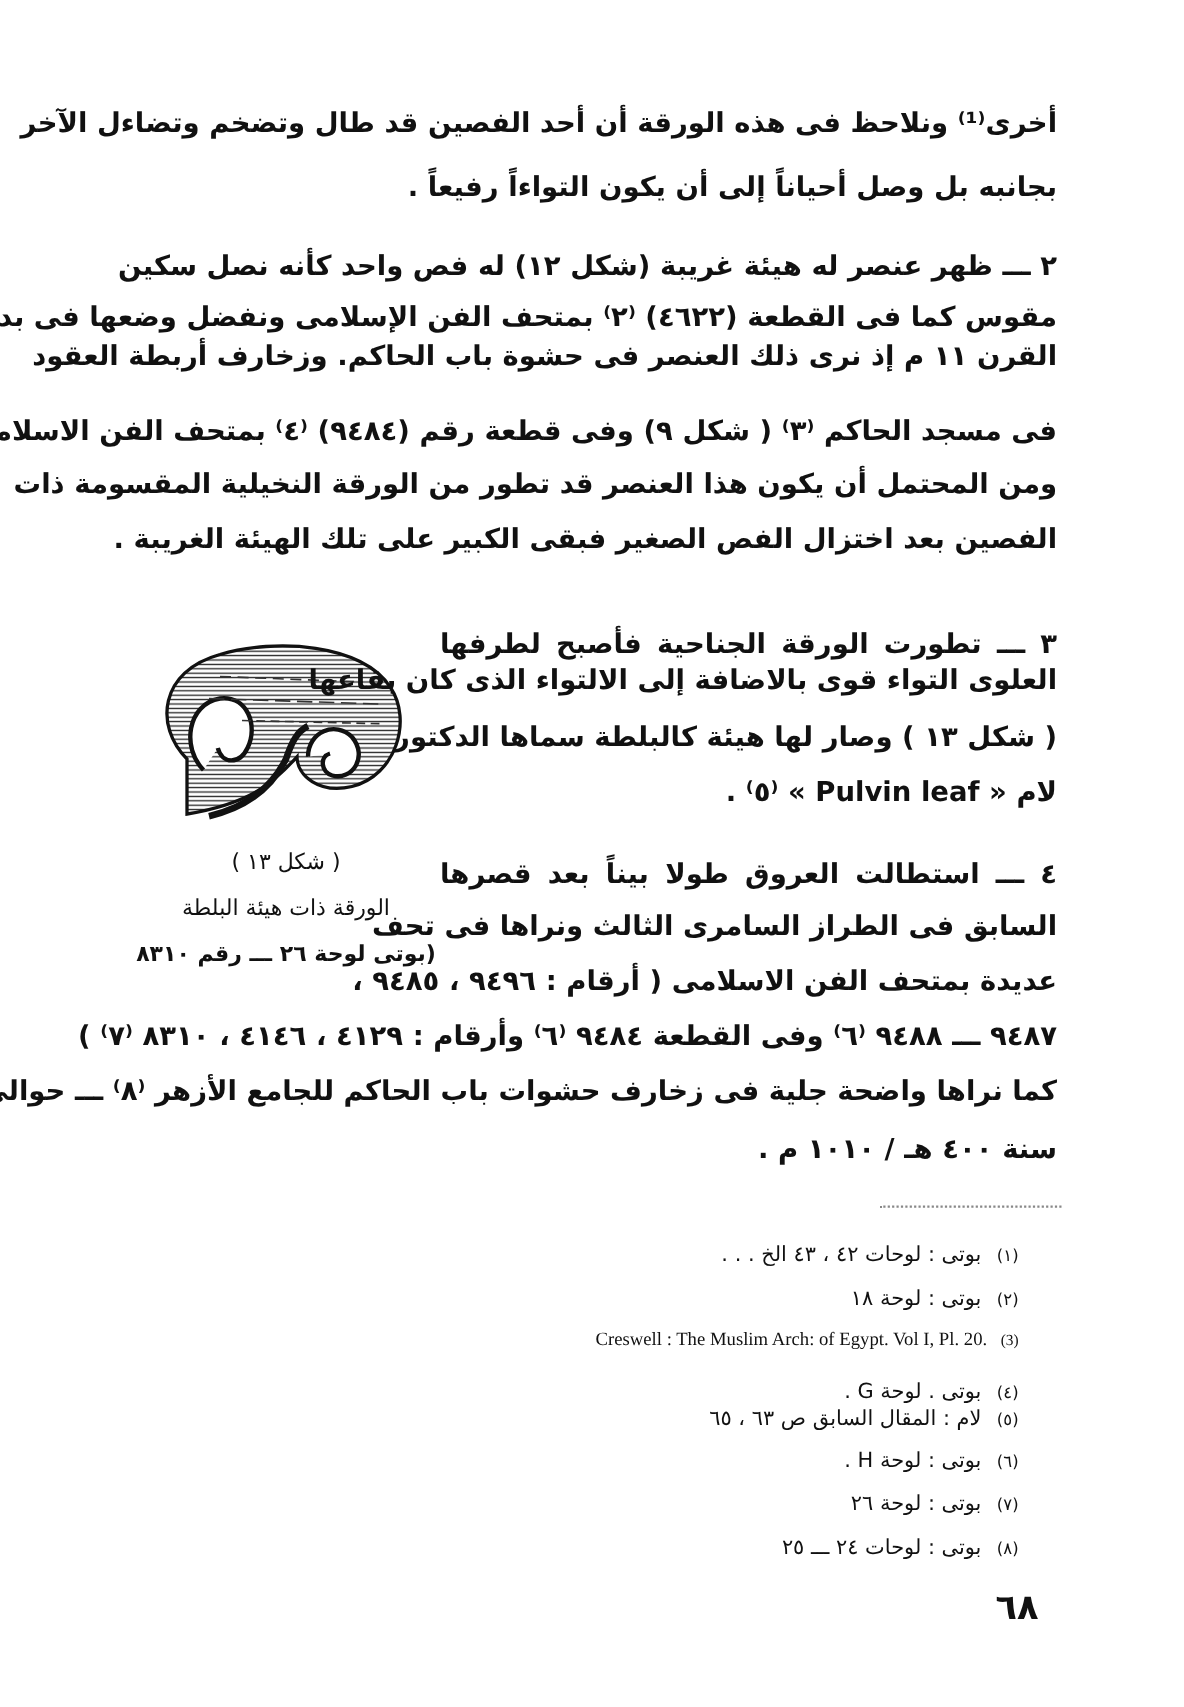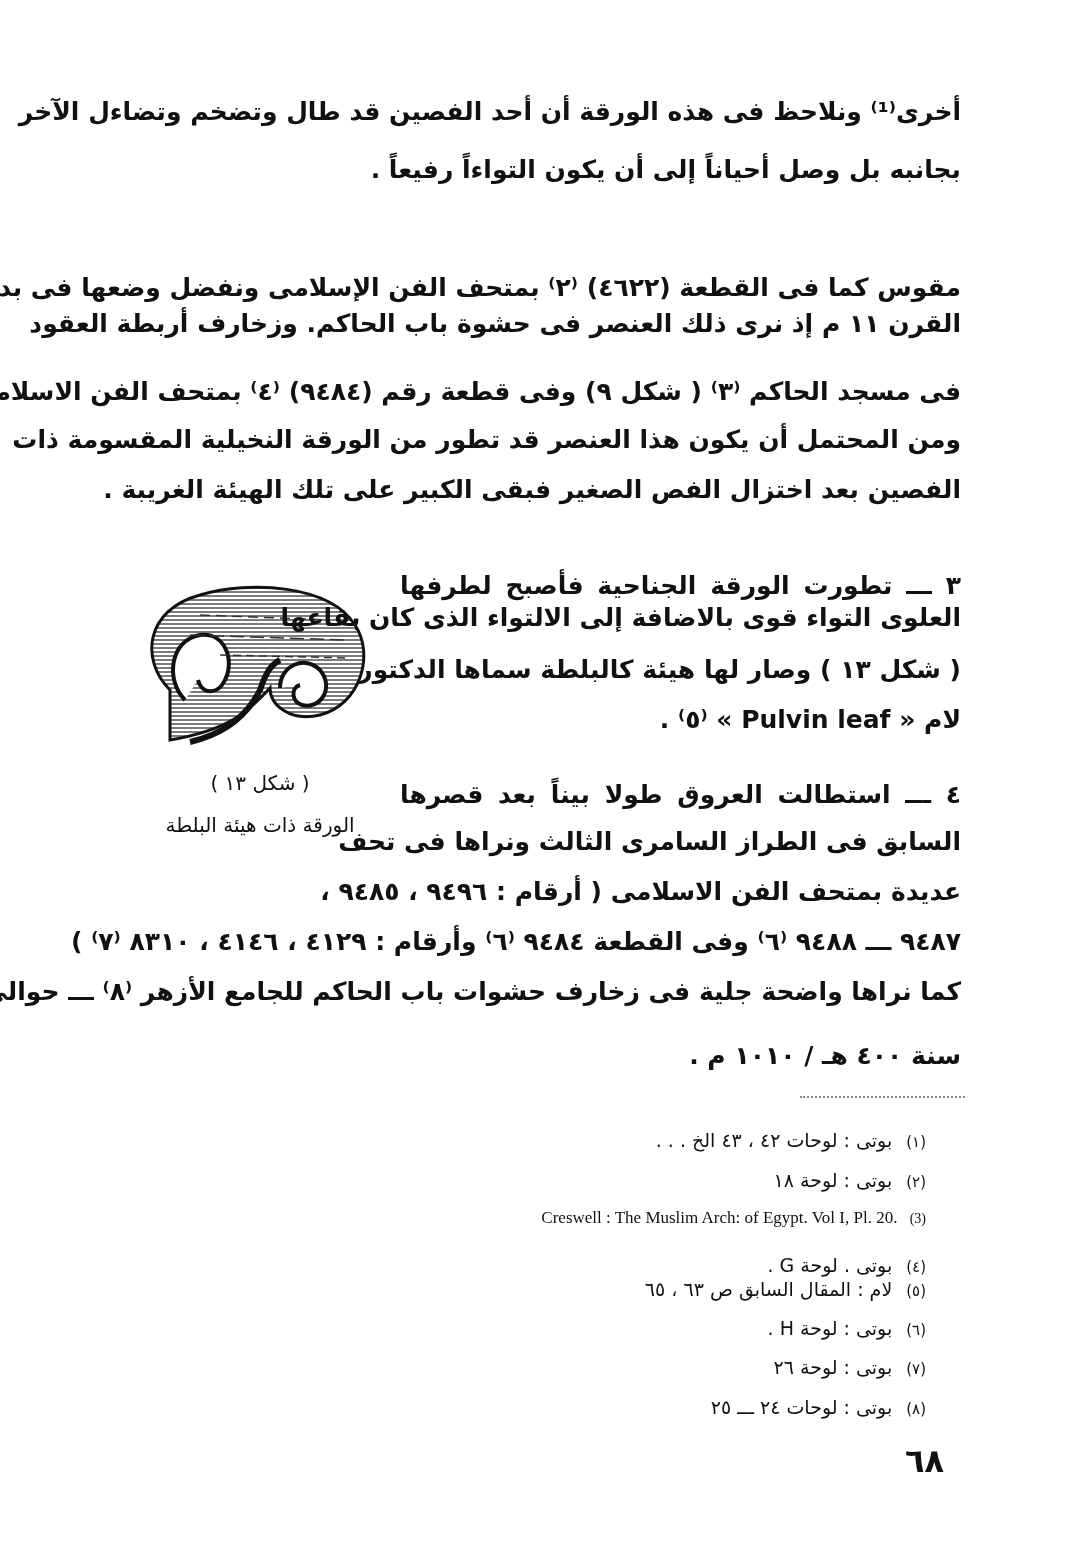--- a/index.html
+++ b/index.html
@@ -71,20 +71,21 @@
   }
 </style>
 </head>
 <body>
 
 <div class="page">
 
   <div class="line full rtl" style="top:92px;">أخرى⁽¹⁾ ونلاحظ فى هذه الورقة أن أحد الفصين قد طال وتضخم وتضاءل الآخر</div>
   <div class="line full rtl last" style="top:150px;">بجانبه بل وصل أحياناً إلى أن يكون التواءاً رفيعاً .</div>
 
+  <div class="line full rtl" style="top:222px;">٢ ـــ ظهر عنصر له هيئة غريبة (شكل ١٢) له فص واحد كأنه نصل سكين</div>
   <div class="line full rtl" style="top:268px;">مقوس كما فى القطعة (٤٦٢٢) ⁽٢⁾ بمتحف الفن الإسلامى ونفضل وضعها فى بداية</div>
   <div class="line full rtl" style="top:304px;">القرن ١١ م إذ نرى ذلك العنصر فى حشوة باب الحاكم. وزخارف أربطة العقود</div>
   <div class="line full rtl" style="top:372px;">فى مسجد الحاكم ⁽٣⁾ ( شكل ٩) وفى قطعة رقم (٩٤٨٤) ⁽٤⁾ بمتحف الفن الاسلامى .</div>
   <div class="line full rtl last" style="top:470px;">الفصين بعد اختزال الفص الصغير فبقى الكبير على تلك الهيئة الغريبة .</div>
   <div class="line full rtl" style="top:420px;">ومن المحتمل أن يكون هذا العنصر قد تطور من الورقة النخيلية المقسومة ذات</div>
 
   <div class="figure">
     <svg width="260" height="180" viewBox="0 0 260 180">
       <defs>
         <pattern id="hatch" width="6" height="4" patternUnits="userSpaceOnUse">
@@ -106,28 +107,29 @@
     </svg>
   </div>
 
   <div class="line narrow rtl" style="top:566px;">٣ ـــ تطورت الورقة الجناحية فأصبح لطرفها</div>
   <div class="line narrow rtl" style="top:598px;">العلوى التواء قوى بالاضافة إلى الالتواء الذى كان بقاعها</div>
   <div class="line narrow rtl" style="top:650px;">( شكل ١٣ ) وصار لها هيئة كالبلطة سماها الدكتور</div>
   <div class="line narrow rtl last" style="top:700px;">لام « Pulvin leaf » ⁽٥⁾ .</div>
 
   <div class="caption rtl" style="top:766px;">( شكل ١٣ )</div>
   <div class="caption rtl" style="top:808px;">الورقة ذات هيئة البلطة</div>
+  <div class="caption rtl" style="top:850px; font-weight:bold;">(بوتى لوحة ٢٦ ـــ رقم ٨٣١٠</div>
 
   <div class="line narrow rtl" style="top:775px;">٤ ـــ استطالت العروق طولا بيناً بعد قصرها</div>
   <div class="line narrow rtl" style="top:822px;">السابق فى الطراز السامرى الثالث ونراها فى تحف</div>
   <div class="line narrow rtl" style="top:872px;">عديدة بمتحف الفن الاسلامى ( أرقام : ٩٤٩٦ ، ٩٤٨٥ ،</div>
 
   <div class="line full rtl" style="top:922px;">٩٤٨٧ ـــ ٩٤٨٨ ⁽٦⁾ وفى القطعة ٩٤٨٤ ⁽٦⁾ وأرقام : ٤١٢٩ ، ٤١٤٦ ، ٨٣١٠ ⁽٧⁾ )</div>
   <div class="line full rtl" style="top:972px;">كما نراها واضحة جلية فى زخارف حشوات باب الحاكم للجامع الأزهر ⁽٨⁾ ـــ حوالى</div>
-  <div class="line full rtl last" style="top:1025px;margin-top:11px;">سنة ٤٠٠ هـ / ١٠١٠ م .</div>
+  <div class="line full rtl last" style="top:1025px;">سنة ٤٠٠ هـ / ١٠١٠ م .</div>
 
   <div class="divider"></div>
 
   <div class="fn rtl" style="top:1125px;">
     <span class="num">(١)</span><span>بوتى : لوحات ٤٢ ، ٤٣ الخ . . .</span>
   </div>
   <div class="fn rtl" style="top:1165px;">
     <span class="num">(٢)</span><span>بوتى : لوحة ١٨</span>
   </div>
   <div class="fn latin" style="top:1203px; font-size:17px;">

